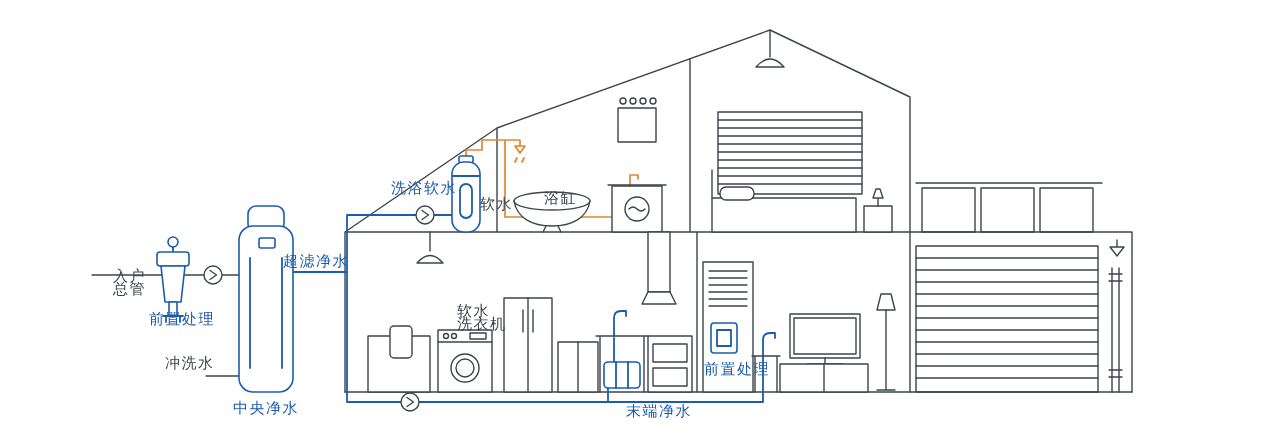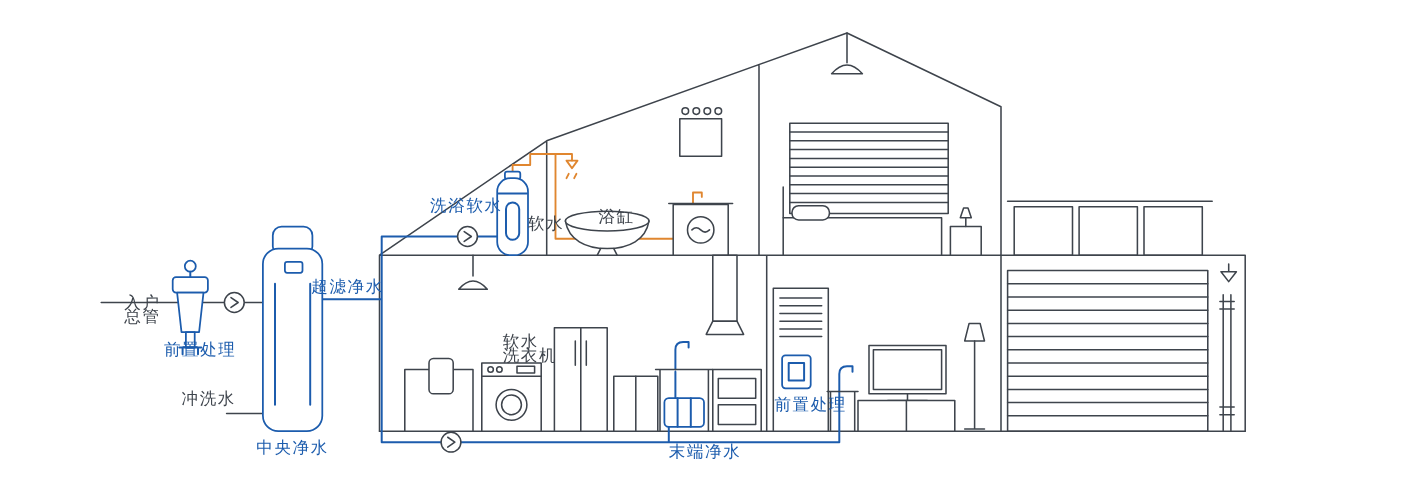--- a/index.html
+++ b/index.html
@@ -218,16 +218,16 @@
   <span class="lbl" style="left:165px;top:356px">冲洗水</span>
   <span class="lbl blue" style="left:233px;top:401px">中央净水</span>
   <span class="lbl blue" style="left:283px;top:254px">超滤净水</span>
   <span class="lbl blue" style="left:391px;top:181px">洗浴软水</span>
   <span class="lbl" style="left:480px;top:197px">软水</span>
   <span class="lbl" style="left:544px;top:191px">浴缸</span>
   <div class="lbl" style="left:457px;top:304px">
     <div>软水</div>
     <div>洗衣机</div>
   </div>
-  <span class="lbl blue" style="left:608px;top:404px">末端净水</span>
+  <span class="lbl blue" style="left:626px;top:404px">末端净水</span>
   <span class="lbl blue" style="left:704px;top:362px">前置处理</span>
 
 </div>
 
 </body></html>

